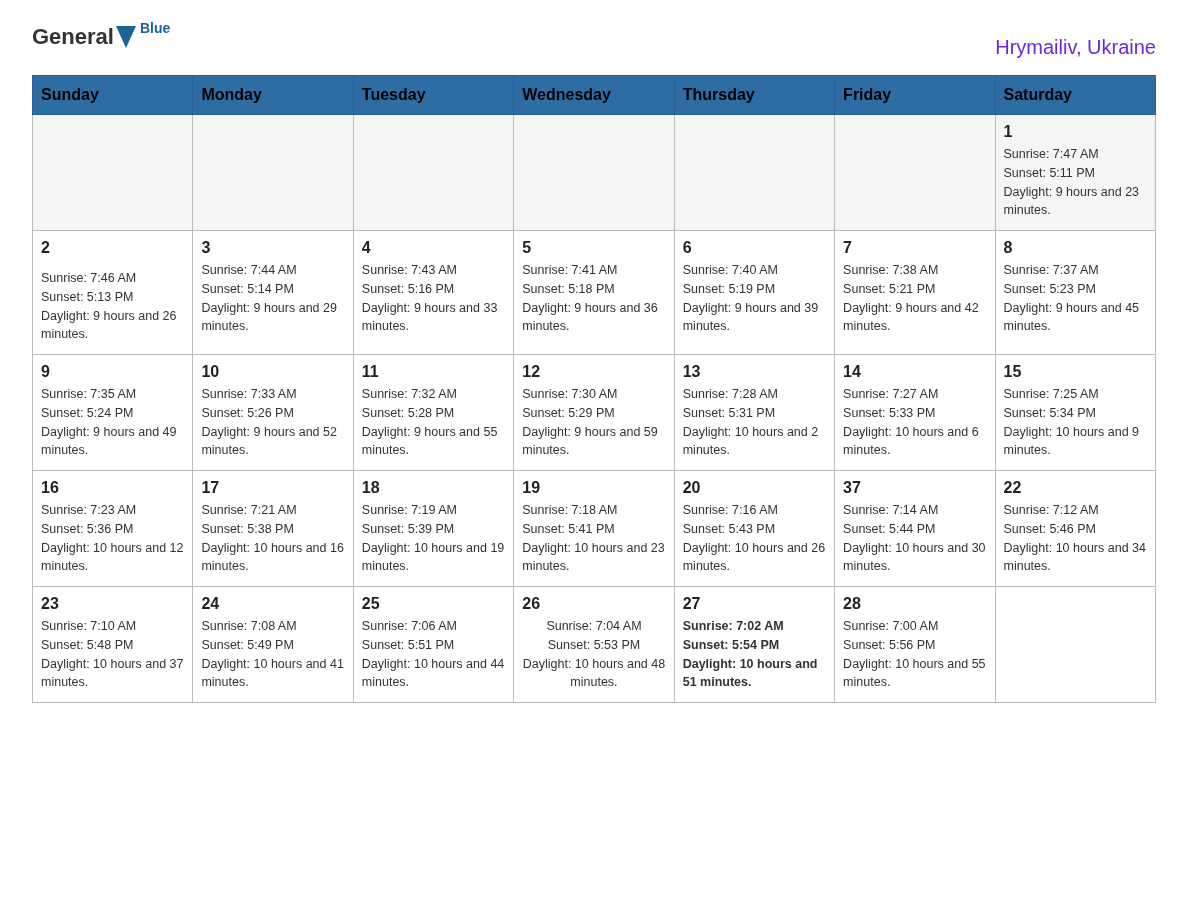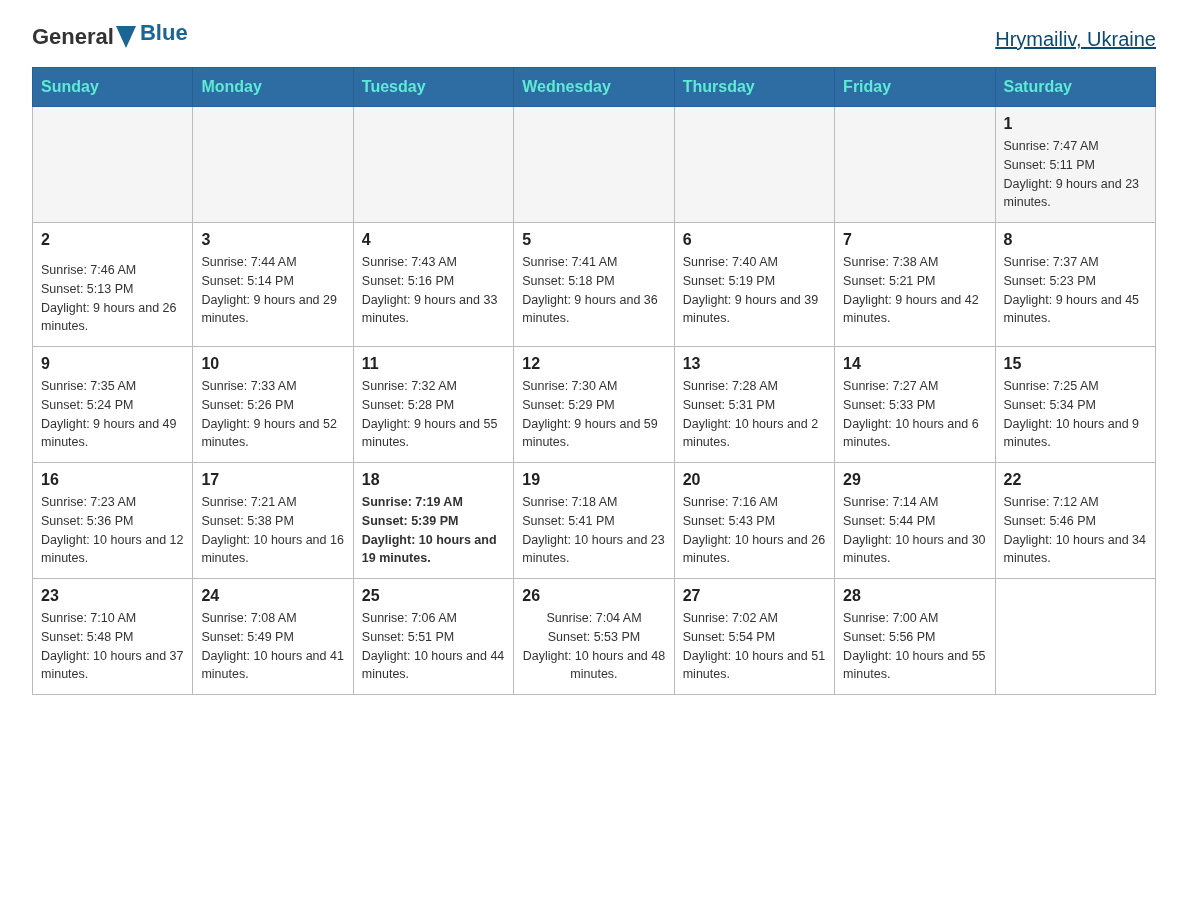--- a/index.html
+++ b/index.html
@@ -25,48 +25,47 @@
       display: flex;
       align-items: center;
     }
     .logo-general {
       font-size: 22px;
       font-weight: bold;
       color: #333;
       letter-spacing: 0;
     }
     .logo-bottom {
-      font-size: 22px;
+      font-size: 14px;
       font-weight: bold;
       color: #1a6496;
       margin-left: 2px;
     }
     .title-block {
       text-align: right;
     }
     .month-title {
       font-size: 52px;
       font-weight: bold;
       color: #222;
       line-height: 1.1;
     }
     .location {
       font-size: 20px;
-      color: #0c4a6e;
-      margin-top: 4px;
-      text-decoration: underline;
+      color: #6d28d9;
+      margin-top: 12px;
     }
     .calendar {
       width: 100%;
       border-collapse: collapse;
       border: 1px solid #999;
     }
     .calendar th {
       background-color: #2e6da4;
-      color: #5eead4;
+      color: #000000;
       font-size: 16px;
       font-weight: bold;
       padding: 10px 8px;
       text-align: left;
       border: 1px solid #2a5f94;
     }
     .calendar td {
       vertical-align: top;
       border: 1px solid #bbb;
       padding: 8px 8px 10px 8px;
@@ -244,38 +243,38 @@
 Daylight: 10 hours and 12 minutes.</div>
         </td>
         <td>
           <span class="day-number">17</span>
           <div class="day-info" style="white-space: pre-line;">Sunrise: 7:21 AM
 Sunset: 5:38 PM
 Daylight: 10 hours and 16 minutes.</div>
         </td>
         <td>
           <span class="day-number">18</span>
-          <div class="day-info" style="white-space: pre-line; font-weight: bold;">Sunrise: 7:19 AM
+          <div class="day-info" style="white-space: pre-line;">Sunrise: 7:19 AM
 Sunset: 5:39 PM
 Daylight: 10 hours and 19 minutes.</div>
         </td>
         <td>
           <span class="day-number">19</span>
           <div class="day-info" style="white-space: pre-line;">Sunrise: 7:18 AM
 Sunset: 5:41 PM
 Daylight: 10 hours and 23 minutes.</div>
         </td>
         <td>
           <span class="day-number">20</span>
           <div class="day-info" style="white-space: pre-line;">Sunrise: 7:16 AM
 Sunset: 5:43 PM
 Daylight: 10 hours and 26 minutes.</div>
         </td>
         <td>
-          <span class="day-number">29</span>
+          <span class="day-number">37</span>
           <div class="day-info" style="white-space: pre-line;">Sunrise: 7:14 AM
 Sunset: 5:44 PM
 Daylight: 10 hours and 30 minutes.</div>
         </td>
         <td>
           <span class="day-number">22</span>
           <div class="day-info" style="white-space: pre-line;">Sunrise: 7:12 AM
 Sunset: 5:46 PM
 Daylight: 10 hours and 34 minutes.</div>
         </td>
@@ -300,21 +299,21 @@
 Daylight: 10 hours and 44 minutes.</div>
         </td>
         <td>
           <span class="day-number">26</span>
           <div class="day-info" style="white-space: pre-line; text-align: center;">Sunrise: 7:04 AM
 Sunset: 5:53 PM
 Daylight: 10 hours and 48 minutes.</div>
         </td>
         <td>
           <span class="day-number">27</span>
-          <div class="day-info" style="white-space: pre-line;">Sunrise: 7:02 AM
+          <div class="day-info" style="white-space: pre-line; font-weight: bold;">Sunrise: 7:02 AM
 Sunset: 5:54 PM
 Daylight: 10 hours and 51 minutes.</div>
         </td>
         <td>
           <span class="day-number">28</span>
           <div class="day-info" style="white-space: pre-line;">Sunrise: 7:00 AM
 Sunset: 5:56 PM
 Daylight: 10 hours and 55 minutes.</div>
         </td>
         <td class="empty-cell"></td>

